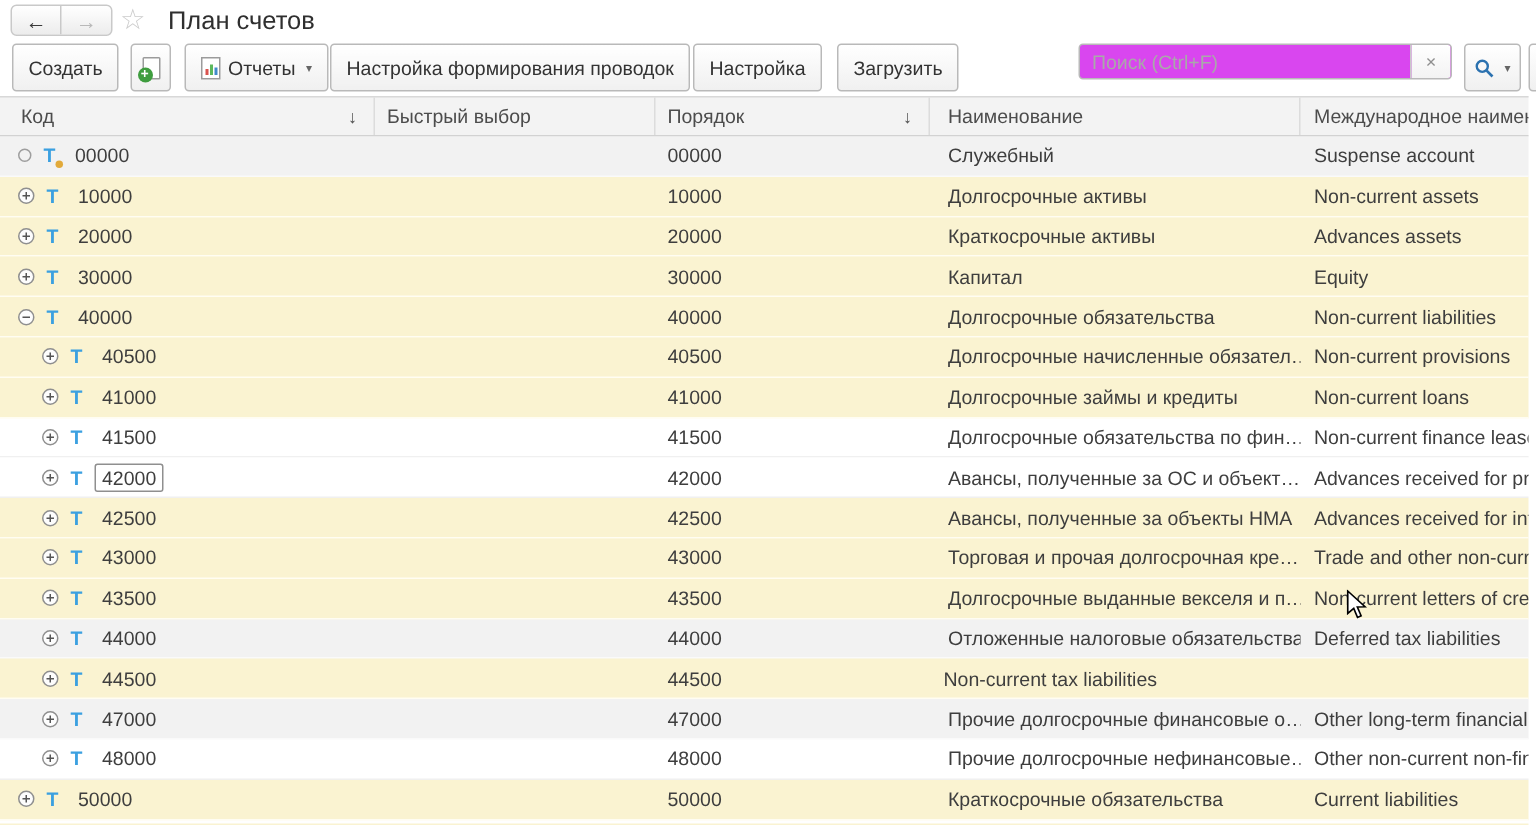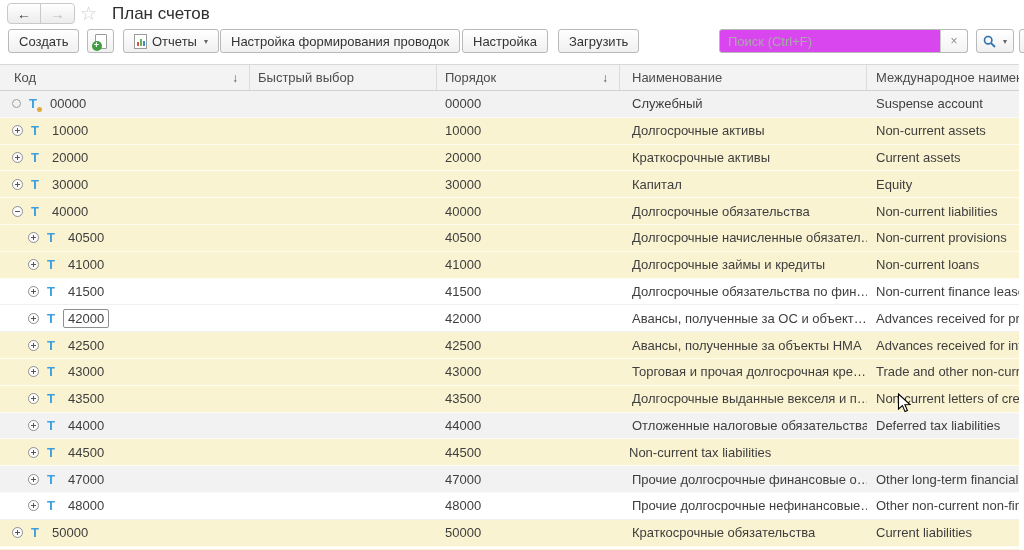--- a/index.html
+++ b/index.html
@@ -12,21 +12,21 @@
   .nav-btns { position:absolute; left:7px; top:3px; display:flex; height:21px;
     border:1px solid #c9c9c9; border-radius:4px; overflow:hidden; background:linear-gradient(#fff,#ececec); }
   .nav-btn { width:33px; display:flex; align-items:center; justify-content:center; font-size:14px; cursor:default; }
   .nav-btn.back { border-right:1px solid #c9c9c9; color:#3a3a3a; }
   .nav-btn.fwd  { color:#b9b9b9; }
   .fav-star { position:absolute; left:80px; top:2px; font-size:19px; color:#cccccc; line-height:24px; }
   .page-title { position:absolute; left:112px; top:4px; font-size:17px; color:#2f2f2f; white-space:nowrap; }
 
   
   .toolbar { position:relative; height:29px; }
-  .btn { position:absolute; top:1px; height:24px; display:inline-flex; align-items:center;
+  .btn { position:absolute; top:1px; height:32px; display:inline-flex; align-items:center;
     justify-content:center; gap:5px; padding:0 10px; background:linear-gradient(#ffffff,#f0f0f0);
     border:1px solid #b9b9b9; border-radius:3px; color:#333; font-size:13px; white-space:nowrap; cursor:default; }
   .caret { font-size:8px; color:#666; margin-left:2px; }
   .icon-page { width:12px; height:15px; background:#fff; border:1px solid #9b9b9b; border-radius:1px; position:relative; }
   .icon-page .plus { position:absolute; left:-4px; bottom:-3px; width:10px; height:10px; border-radius:50%;
     background:#3f9d3f; color:#fff; font-size:9px; line-height:9px; text-align:center; font-weight:bold; }
   .rep-icon { width:13px; height:15px; border:1px solid #9b9b9b; background:#fff; position:relative; }
   .rep-icon i { position:absolute; bottom:2px; width:2px; display:block; }
   .rep-icon .b1 { left:2px; height:4px; background:#d9534f; }
   .rep-icon .b2 { left:5px; height:7px; background:#5cb85c; }
@@ -183,21 +183,21 @@
         </div>
         <div class="row bg-yellow">
           <div class="cell c0 code-cell">
             <span class="exp exp-plus"></span>
             <span class="t-icon">T</span>
             <span class="code-text">20000</span>
           </div>
           <div class="cell c1"></div>
           <div class="cell c2">20000</div>
           <div class="cell c3">Краткосрочные активы</div>
-          <div class="cell c4">Current assets</div>
+          <div class="cell c4">Advances assets</div>
         </div>
         <div class="row bg-yellow">
           <div class="cell c0 code-cell">
             <span class="exp exp-plus"></span>
             <span class="t-icon">T</span>
             <span class="code-text">30000</span>
           </div>
           <div class="cell c1"></div>
           <div class="cell c2">30000</div>
           <div class="cell c3">Капитал</div>

